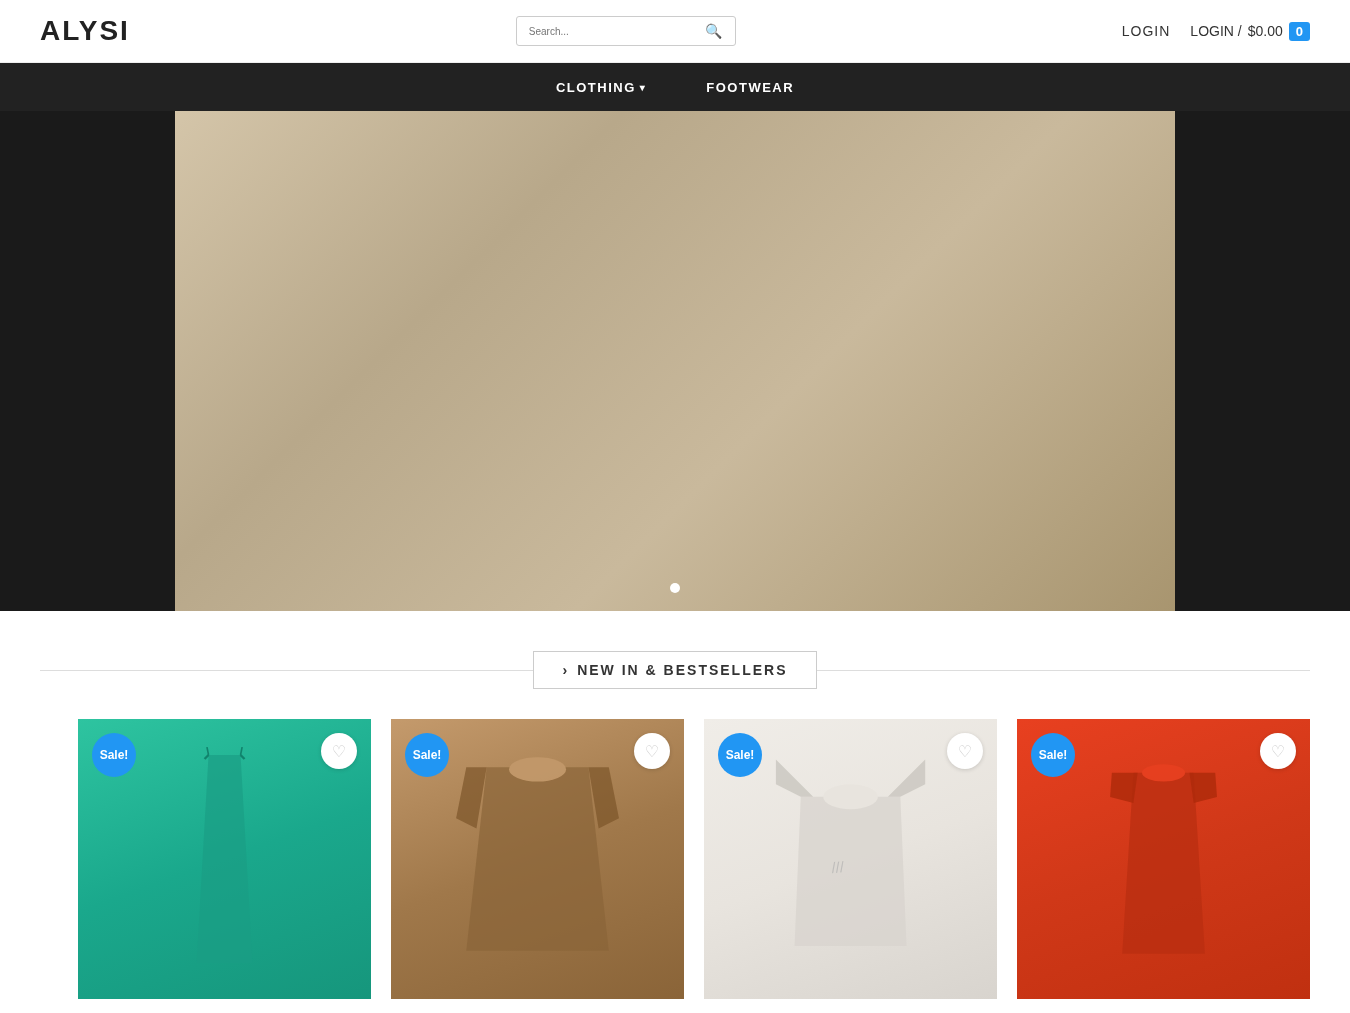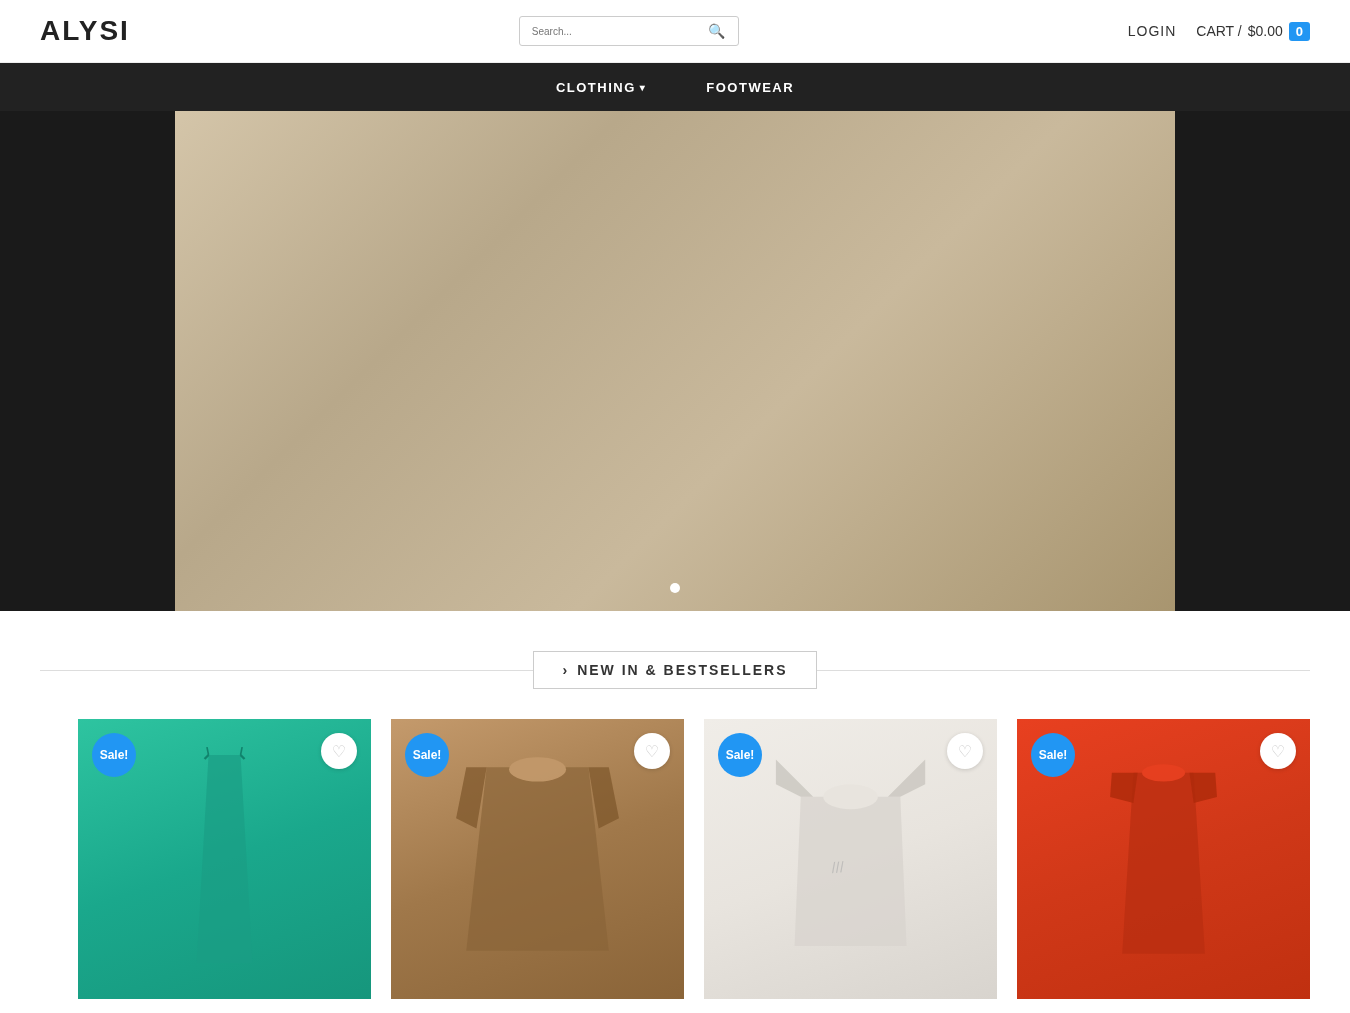--- a/index.html
+++ b/index.html
@@ -258,21 +258,21 @@
   <a class="logo">ALYSI</a>
 
   <form class="search-form">
     <input class="search-input" type="text" placeholder="Search..." style="">
     <span class="search-icon">🔍</span>
   </form>
 
   <div class="header-right">
     <a class="login-link">LOGIN</a>
     <a class="cart-btn">
-      <span>CART /</span>
+      <span>LOGIN /</span>
       <span>$0.00</span>
       <span class="cart-count">0</span>
     </a>
   </div>
 </header>
 
 <nav class="navbar">
   <a class="nav-item">
     <span>CLOTHING</span>
     <span class="chevron">▾</span>

